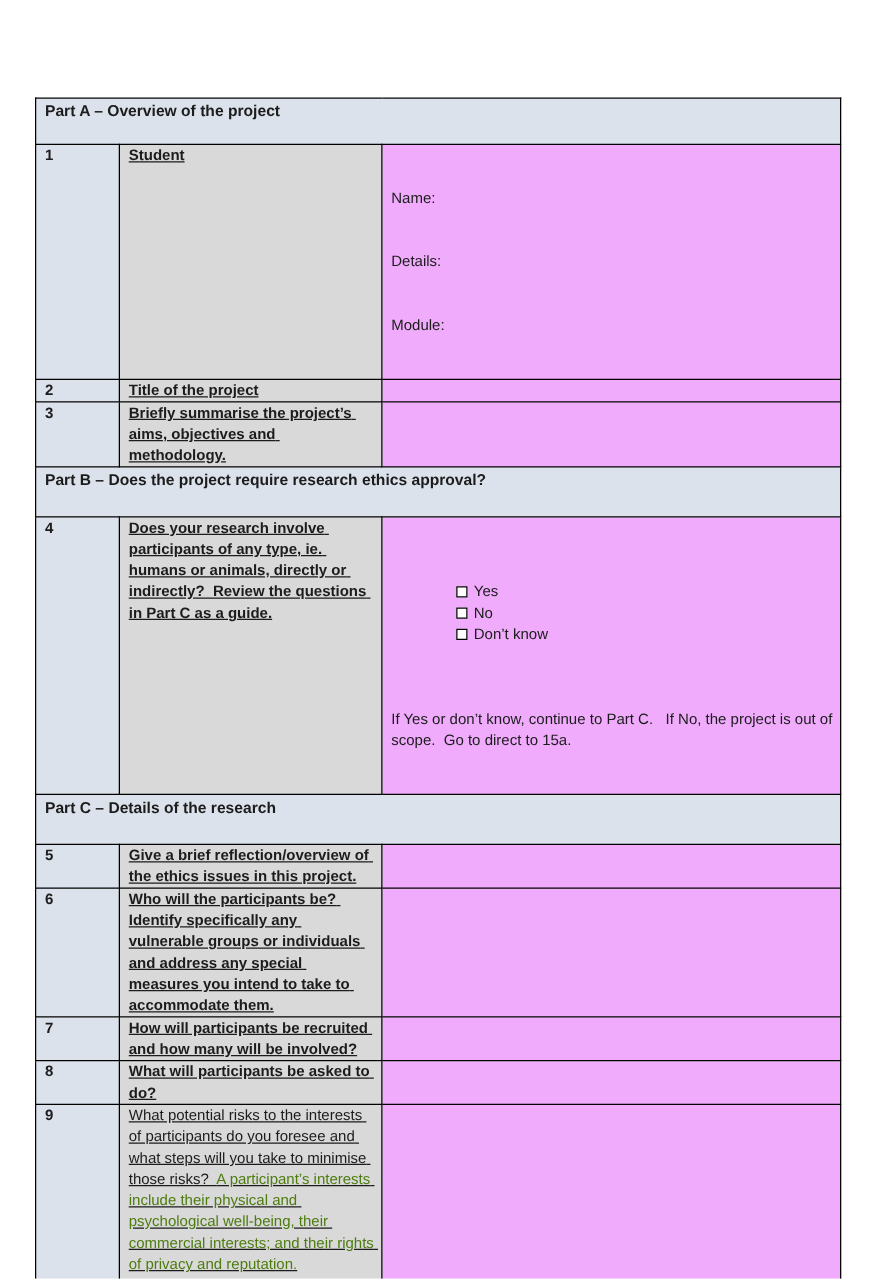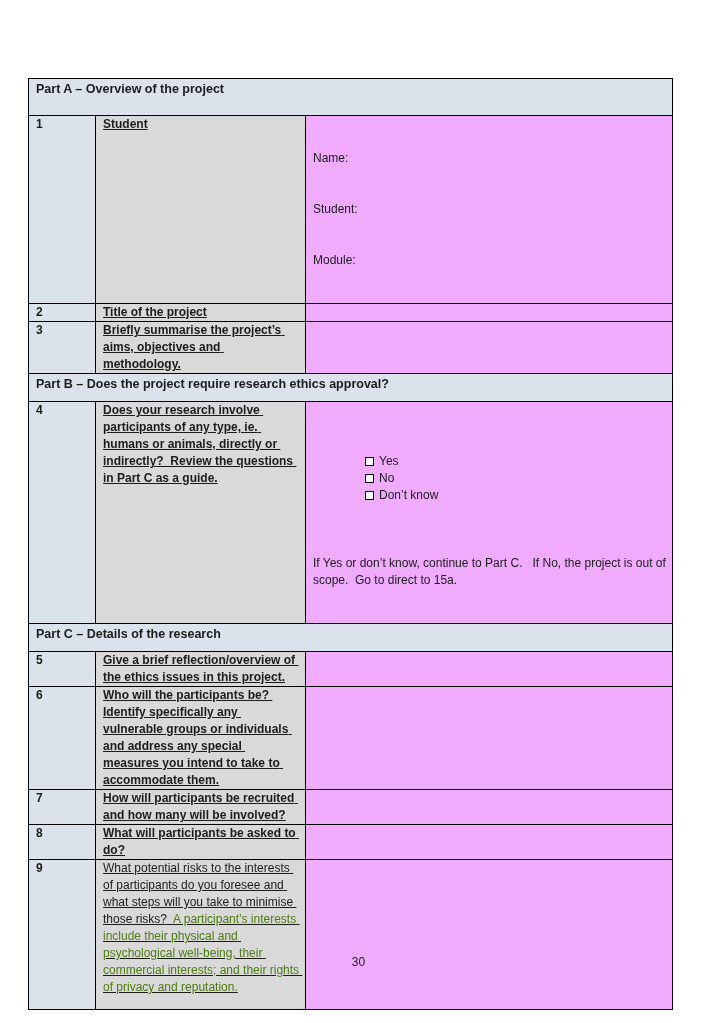--- a/index.html
+++ b/index.html
@@ -45,21 +45,21 @@
   .cb {
     display:inline-block;
     width:9px; height:9px;
     border:1.5px solid #000;
     margin-right:5px;
     vertical-align:-1px;
     background:#fff;
   }
   
   tr.h37 { height:37px;border-radius:16px; } tr.h55 { height:55px; } tr.h18 { height:18px; }
-  tr.h34 { height:34px; } tr.h36 { height:28px;margin-left:44px; } tr.h87 { height:87px; }
+  tr.h34 { height:34px; } tr.h36 { height:40px;margin-left:44px; } tr.h87 { height:87px; }
   tr.h88 { height:88px; } tr.h35 { height:35px; } tr.h150{ height:150px; }
   .pagenum {
     position:absolute; top:955px; left:0; width:100%;
     text-align:center; font-size:12px; color:#1c1c1c;
   }
 </style>
 </head>
 <body>
 
 <div class="page">
@@ -74,21 +74,21 @@
 
       <tr class="h37">
         <td class="sec" colspan="3">Part A – Overview of the project</td>
       </tr>
 
       <tr class="h55">
         <td class="num">1</td>
         <td class="q bold">Student</td>
         <td class="ans">
           <div>Name:</div>
-          <div>Student:</div>
+          <div>Details:</div>
           <div>Module:</div>
         </td>
       </tr>
 
       <tr class="h18">
         <td class="num">2</td>
         <td class="q bold">Title of the project</td>
         <td class="ans"></td>
       </tr>
 
@@ -145,15 +145,14 @@
 
       <tr class="h150">
         <td class="num">9</td>
         <td class="q"><span>What potential risks to the interests of participants do you foresee and what steps will you take to minimise those risks?  </span><span class="gray">A participant’s interests include their physical and psychological well-being, their commercial interests; and their rights of privacy and reputation.</span></td>
         <td class="ans"></td>
       </tr>
 
     </tbody>
   </table>
 
-  <div class="pagenum">30</div>
 
 </div>
 
 </body></html>

